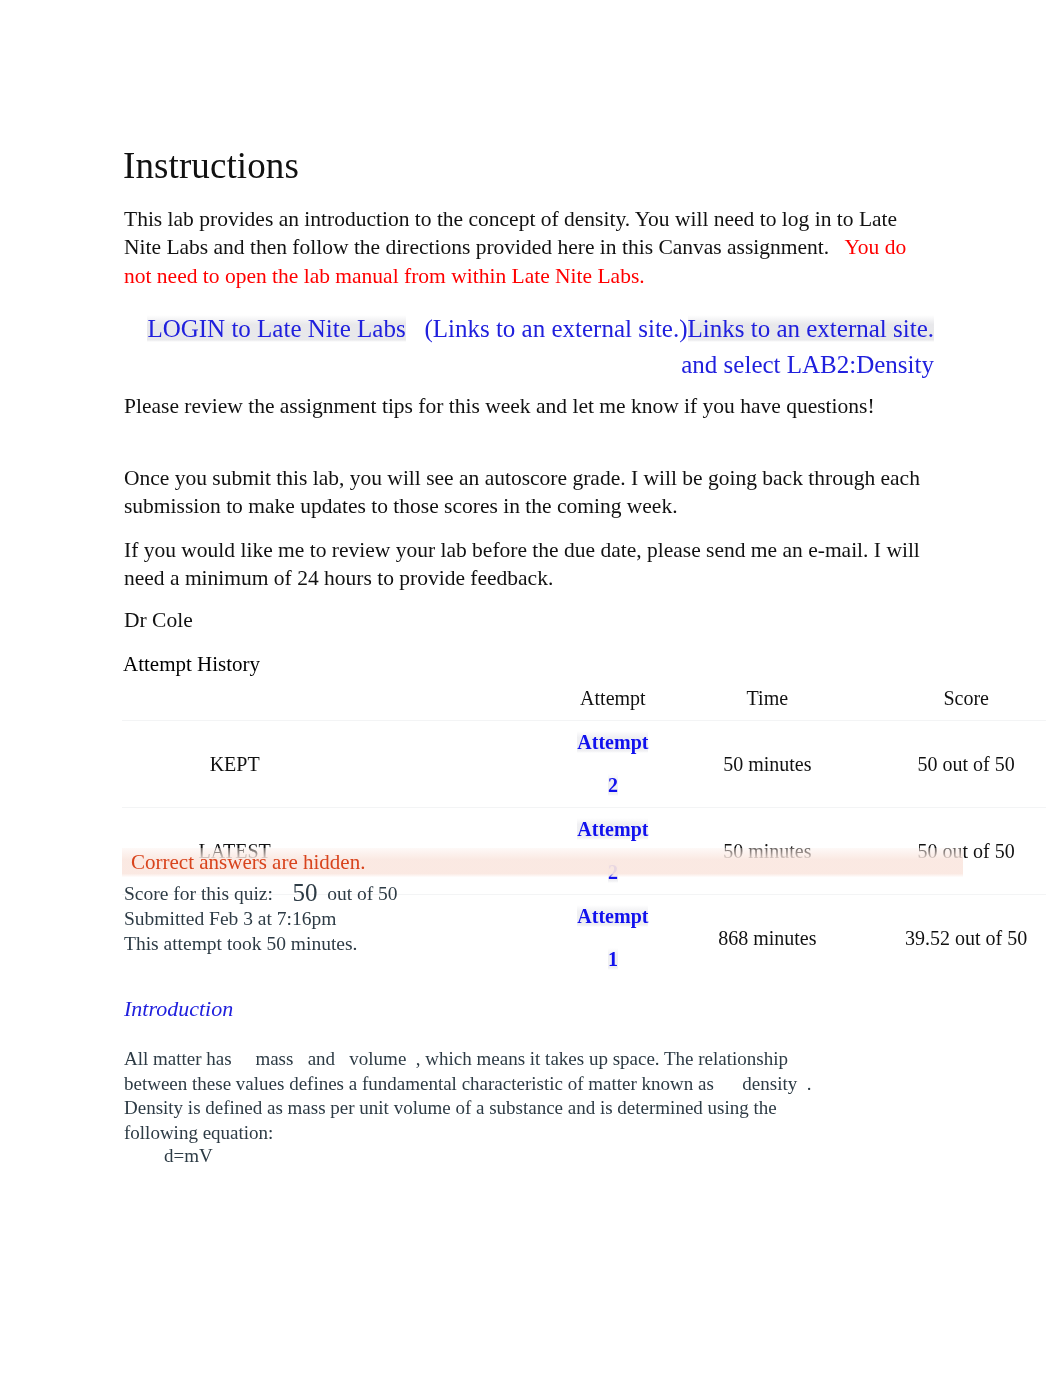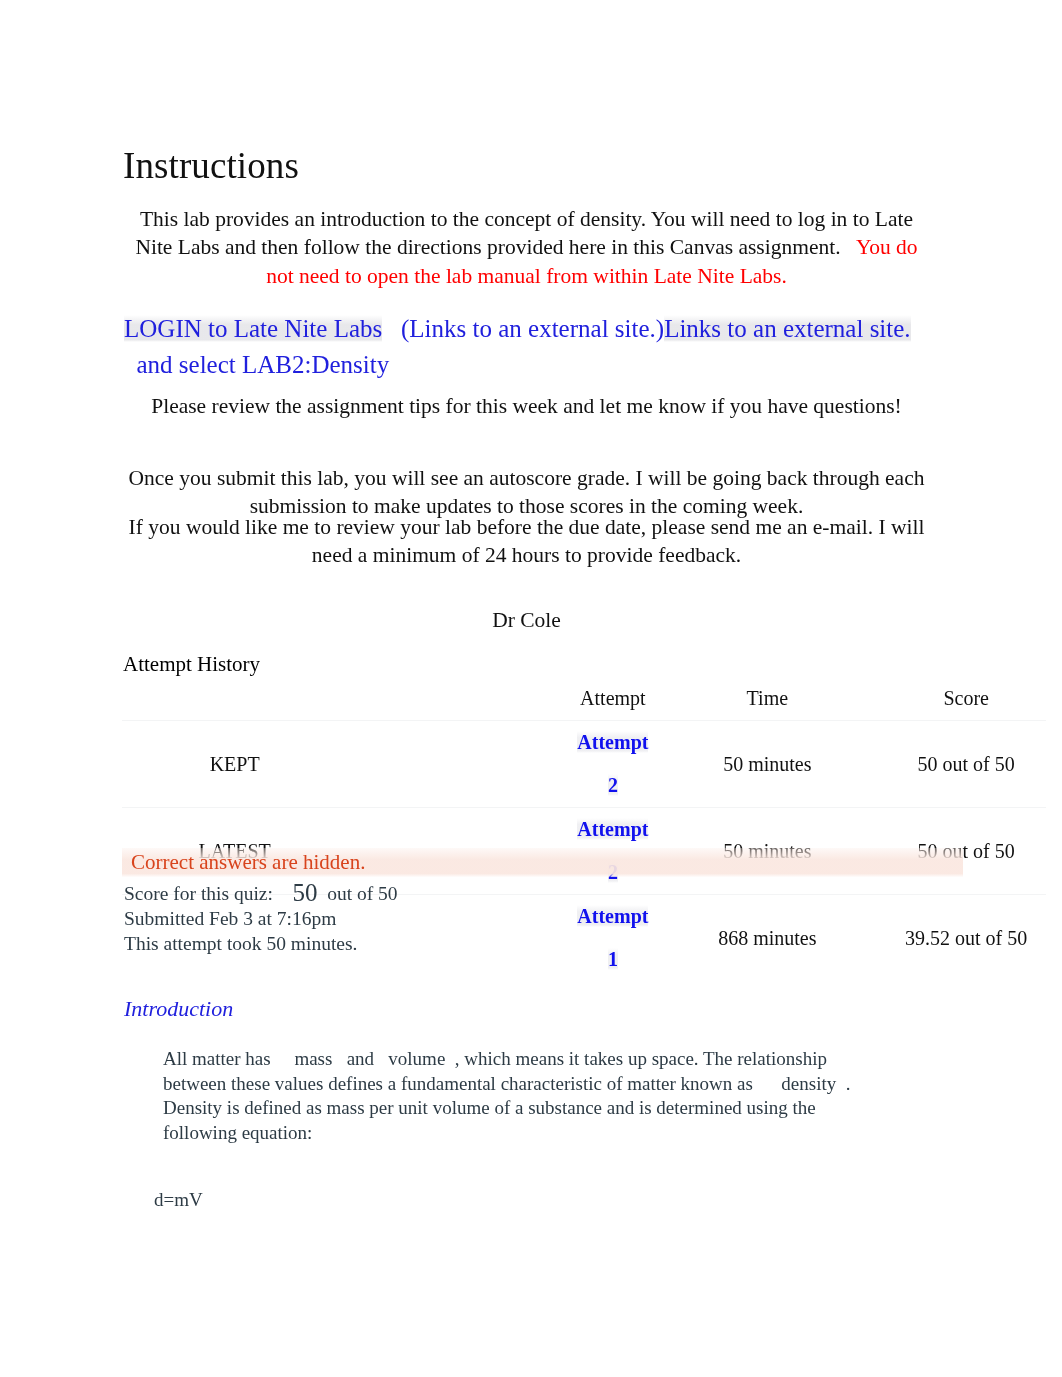--- a/index.html
+++ b/index.html
@@ -59,42 +59,42 @@
   }
 
   
   .para {
     position: absolute;
     left: 124px;
     width: 805px;
     font-size: 21.5px;
     line-height: 28.5px;
     color: #111111;
-    text-align: center;
   }
   .p-intro     { top: 183px; }
   .p-tips      { top: 370px; }
   .p-autoscore { top: 442px; }
-  .p-email     { top: 491px; }
+  .p-email     { top: 514px; }
   .p-signature { top: 584px; }
 
   .red-note {
     color: #FF0000;
   }
   .sp { white-space: pre; }
 
   
   .login-block {
     position: absolute;
     left: 124px;
     top: 286px;
     width: 810px;
     font-size: 25px;
     line-height: 36px;
     color: #2020DD;
+    text-align: right;
   }
   .login-block .hl {
     background: linear-gradient(to bottom,
                 rgba(236,236,238,0) 0%,
                 rgba(231,231,234,0.95) 35%,
                 rgba(231,231,234,0.95) 92%,
                 rgba(236,236,238,0) 100%);
   }
   .login-block a,
   .login-block span {
@@ -193,32 +193,30 @@
 
   
   .intro-body {
     position: absolute;
     left: 124px;
     top: 1028px;
     width: 690px;
     font-size: 19px;
     line-height: 24.5px;
     color: #2D3B45;
-    margin-left: 39px;
   }
   .intro-body .term { white-space: pre; }
 
   .equation {
     position: absolute;
-    left: 154px;
+    left: 164px;
     top: 1144px;
     font-size: 19px;
     line-height: 24px;
     color: #2D3B45;
-    margin-top: 44px;
   }
 </style>
 </head>
 <body>
 
 <div class="page">
 
   <h1 class="h-instructions">Instructions</h1>
 
   <p class="para p-intro">

